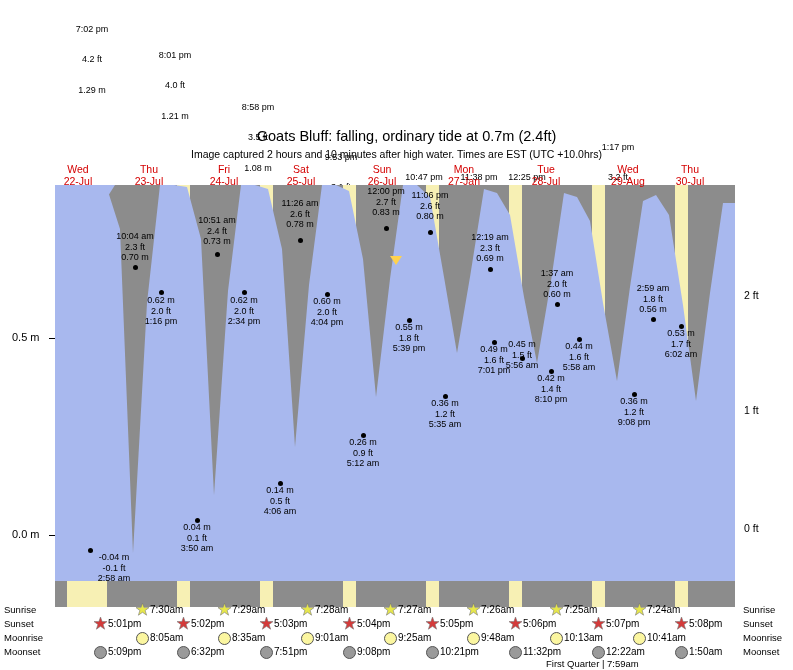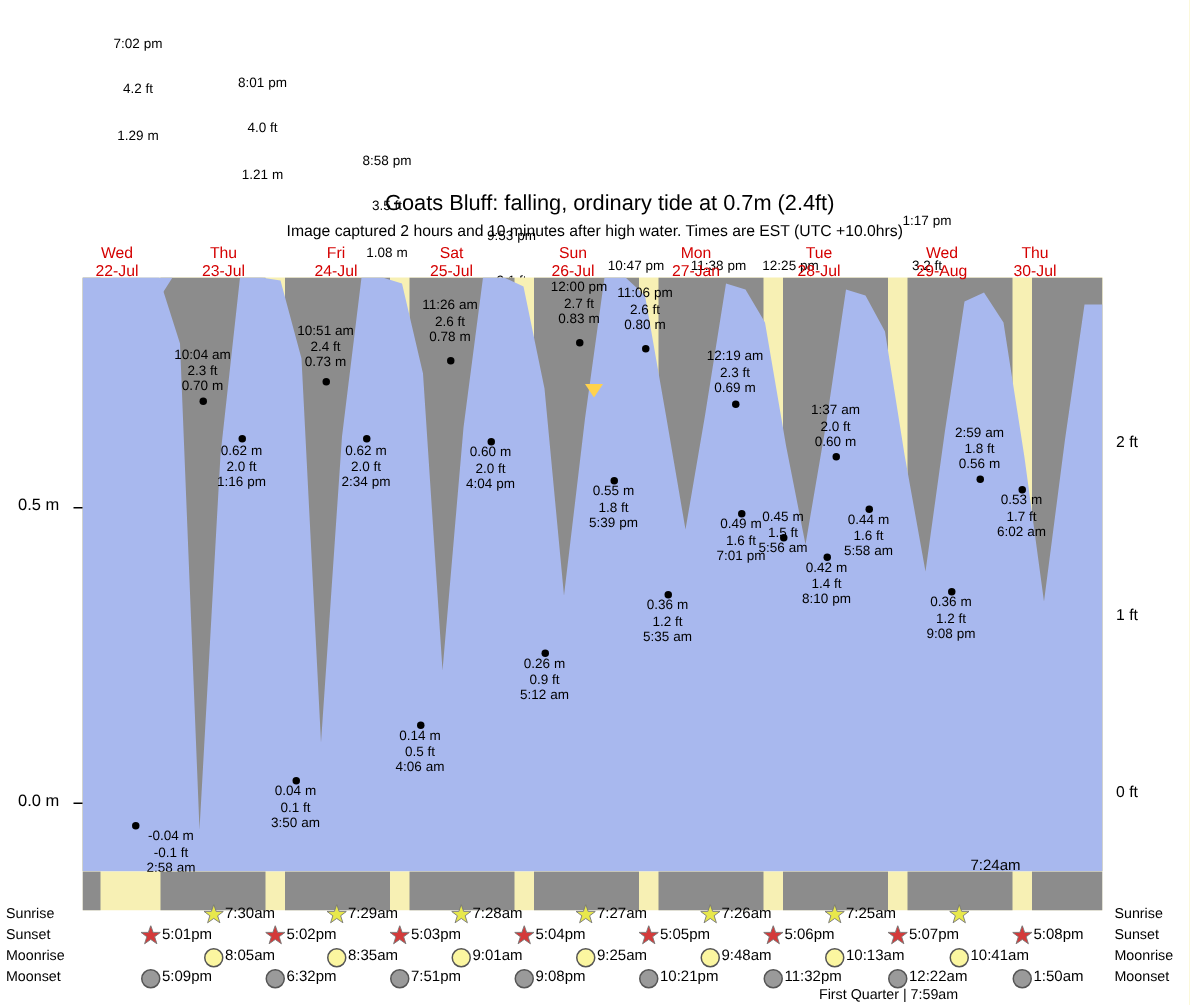--- a/index.html
+++ b/index.html
@@ -380,21 +380,21 @@
   <svg width="13" height="13" viewBox="0 0 13 13">
       <polygon points="6.5,0 8.1,4.6 13,4.6 9.1,7.5 10.6,12.2 6.5,9.3 2.4,12.2 3.9,7.5 0,4.6 4.9,4.6" fill="#e8e84c" stroke="#777" stroke-width="0.6"></polygon>
     </svg>
 </div>
 <div class="srow" style="left:564px;top:604px;">7:25am</div>
 <div class="star" style="left:633px;top:603px;">
   <svg width="13" height="13" viewBox="0 0 13 13">
       <polygon points="6.5,0 8.1,4.6 13,4.6 9.1,7.5 10.6,12.2 6.5,9.3 2.4,12.2 3.9,7.5 0,4.6 4.9,4.6" fill="#e8e84c" stroke="#777" stroke-width="0.6"></polygon>
     </svg>
 </div>
-<div class="srow" style="left:647px;top:572px;">7:24am</div>
+<div class="srow" style="left:647px;top:604px;">7:24am</div>
 
 <div class="star" style="left:94px;top:617px;">
   <svg width="13" height="13" viewBox="0 0 13 13">
       <polygon points="6.5,0 8.1,4.6 13,4.6 9.1,7.5 10.6,12.2 6.5,9.3 2.4,12.2 3.9,7.5 0,4.6 4.9,4.6" fill="#d43a3a" stroke="#777" stroke-width="0.6"></polygon>
     </svg>
 </div>
 <div class="srow" style="left:108px;top:618px;">5:01pm</div>
 <div class="star" style="left:177px;top:617px;">
   <svg width="13" height="13" viewBox="0 0 13 13">
       <polygon points="6.5,0 8.1,4.6 13,4.6 9.1,7.5 10.6,12.2 6.5,9.3 2.4,12.2 3.9,7.5 0,4.6 4.9,4.6" fill="#d43a3a" stroke="#777" stroke-width="0.6"></polygon>

